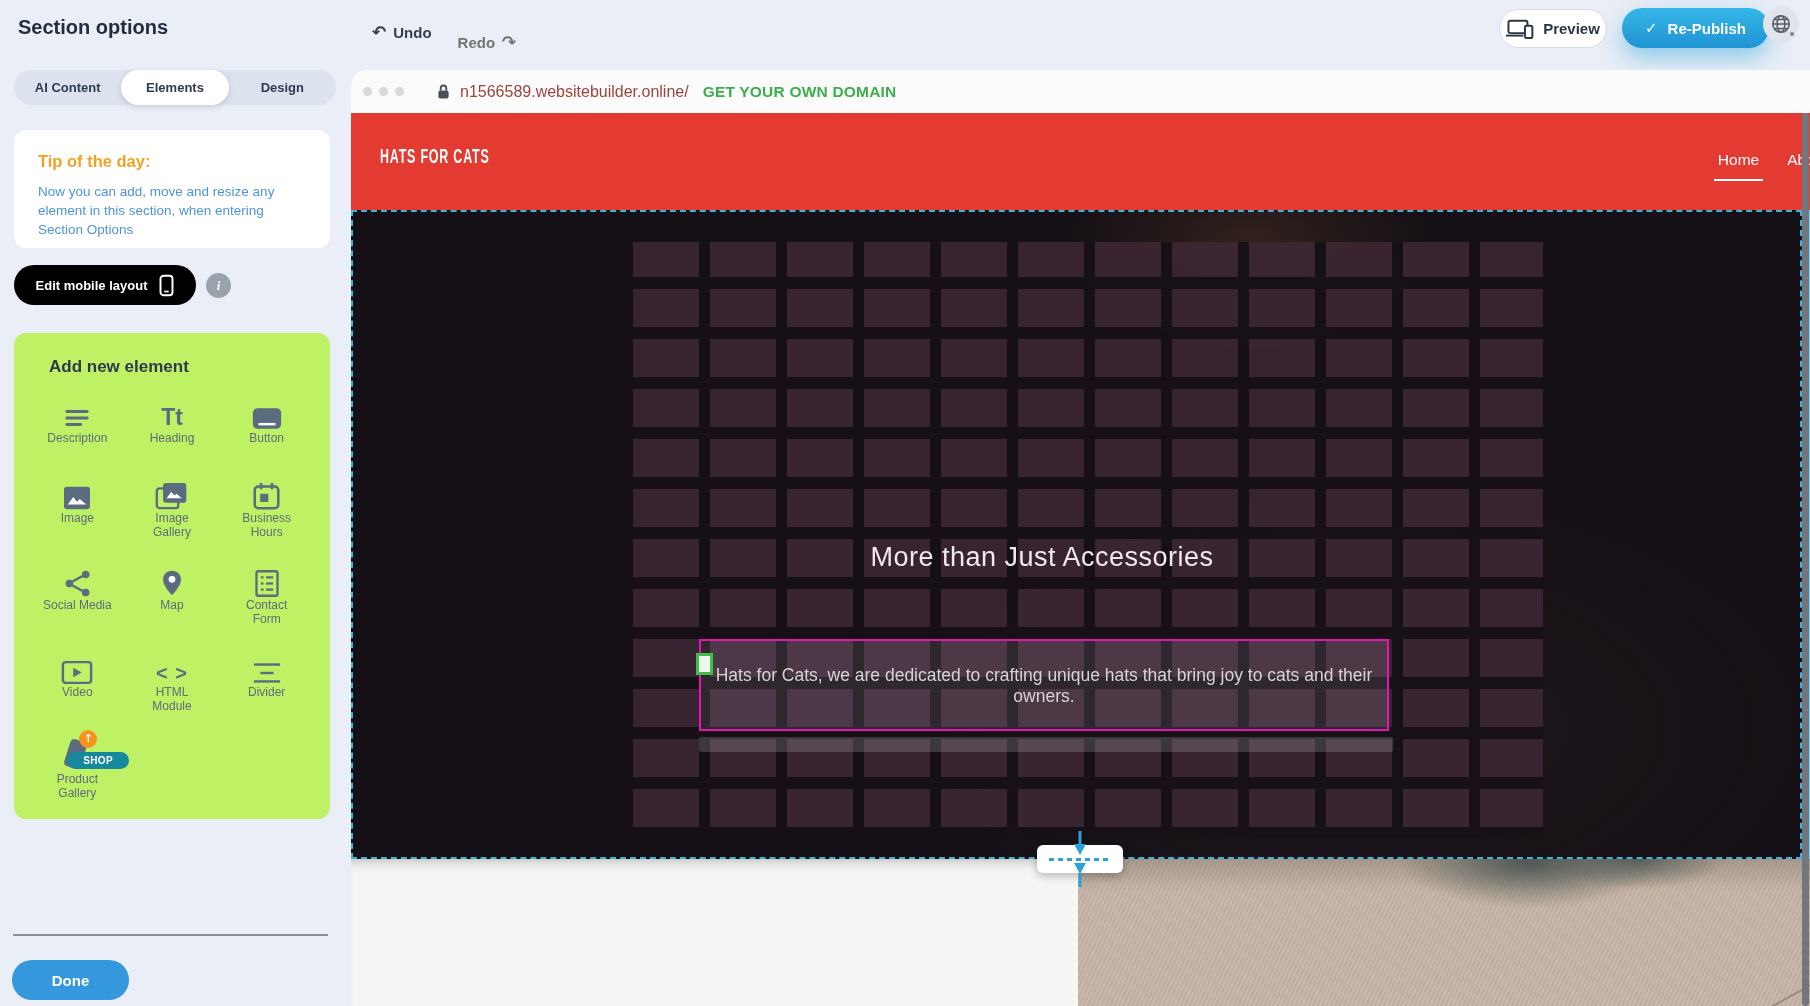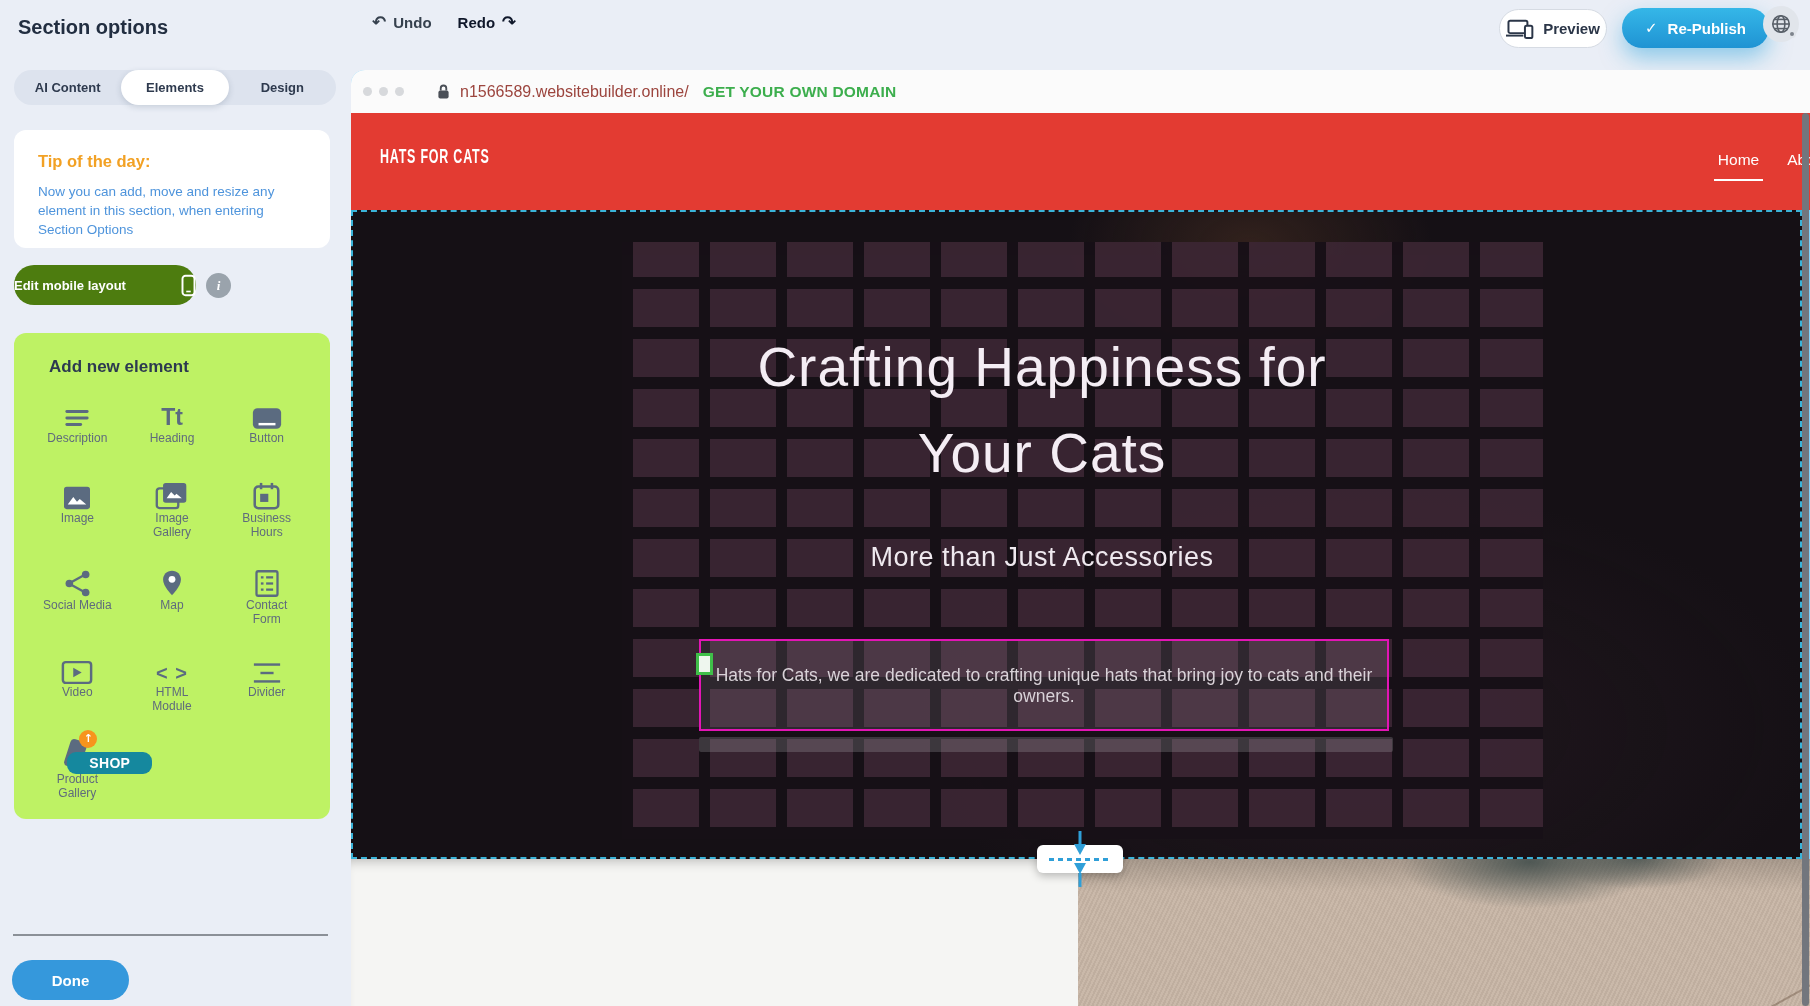--- a/index.html
+++ b/index.html
@@ -6,21 +6,21 @@
   html,body { background:#dfe3ea; }
   body { font-family:"Liberation Sans", sans-serif; }
   #app { position:relative; width:1810px; height:1006px; background:#eaeef6; overflow:hidden; }
 
   
   .page-title { position:absolute; left:18px; top:16px; font-size:20px; font-weight:700; color:#222e41; }
   .undo-redo { position:absolute; left:372px; top:14px; display:flex; align-items:center; gap:26px; }
   .ur-btn { display:flex; align-items:center; gap:7px; background:none; border:none; font-family:inherit; font-size:15px; cursor:pointer; }
   .ur-btn .glyph { font-family:"DejaVu Sans", sans-serif; font-size:17px; line-height:1; }
   .undo-btn { color:#36414e; font-weight:700; }
-  .redo-btn { color:#0f172a; font-weight:600; }
+  .redo-btn { color:#737373; font-weight:600;margin-top:20px; }
   .preview-btn { position:absolute; left:1499px; top:9px; width:108px; height:39px; border-radius:20px;
     background:#fff; border:1px solid #d6dbe3; display:flex; align-items:center; justify-content:center; gap:9px;
     font-family:inherit; font-size:15px; font-weight:700; color:#2b3648; cursor:pointer; }
   .republish-btn { position:absolute; left:1622px; top:8px; width:147px; height:40px; border:none; border-radius:21px;
     background:linear-gradient(180deg,#35b7e8,#1f93d3); box-shadow:0 10px 22px rgba(47,165,222,.5);
     display:flex; align-items:center; justify-content:center; gap:10px; font-family:inherit; font-size:15px; font-weight:700; color:#fff; cursor:pointer; }
   .republish-btn .glyph { font-family:"DejaVu Sans", sans-serif; font-size:15px; }
   .globe-btn { position:absolute; left:1763px; top:6px; width:36px; height:36px; border-radius:50%; background:#e1e5eb; border:none; cursor:pointer;
     display:flex; align-items:center; justify-content:center; }
   .globe-dot { position:absolute; right:3px; bottom:4px; width:8px; height:8px; border-radius:50%; background:#7d838c; border:2px solid #e1e5eb; }
@@ -30,36 +30,36 @@
     display:flex; align-items:center; }
   .tab { flex:1; height:35px; display:flex; align-items:center; justify-content:center; border:none; background:none;
     font-family:inherit; font-size:13px; font-weight:700; color:#2e3a4e; cursor:pointer; border-radius:18px; }
   .tab.active { background:#fff; box-shadow:0 2px 6px rgba(40,60,90,.18); }
 
   .tip-card { position:absolute; left:14px; top:130px; width:316px; height:118px; background:#fff; border-radius:12px; }
   .tip-title { position:absolute; left:24px; top:22px; font-size:16.5px; font-weight:700; color:#f2a124; }
   .tip-body { position:absolute; left:24px; top:52px; width:264px; font-size:13.5px; line-height:19px; color:#4e94dc; }
 
   .edit-mobile-btn { position:absolute; left:14px; top:265px; width:182px; height:40px; border:none; border-radius:21px;
-    background:#4d7c0f; display:flex; align-items:center; justify-content:space-between; gap:12px;
+    background:#000000; display:flex; align-items:center; justify-content:center; gap:12px;
     font-family:inherit; font-size:13px; font-weight:700; color:#fff; cursor:pointer; }
   .info-btn { position:absolute; left:206px; top:273px; width:25px; height:25px; border:none; border-radius:50%;
     background:#9aa3ac; color:#fff; font-size:13px; font-weight:700; font-family:"Liberation Serif", serif; font-style:italic; cursor:pointer; }
 
   .add-card { position:absolute; left:14px; top:333px; width:316px; height:486px; background:#bef264; border-radius:12px; }
   .add-title { position:absolute; left:35px; top:24px; font-size:17px; font-weight:600; color:#2c3950; }
   .el-grid { position:absolute; left:16px; top:62px; width:284px; display:grid; grid-template-columns:repeat(3,1fr); row-gap:23px; }
   .el-item { display:flex; flex-direction:column; align-items:center; cursor:pointer; min-height:57px; }
   .el-ico { height:36px; display:flex; align-items:flex-end; justify-content:center; }
   .el-label { margin-top:0; font-size:12px; line-height:14px; color:#5f6b7d; text-align:center; max-width:72px; }
   .glyph-ico { color:#5b6b80; font-weight:700; }
   .pg-wrap { position:relative; width:40px; height:36px; }
   .pg-phone { position:absolute; left:10px; top:4px; width:17px; height:28px; background:#5b6b80; border-radius:4px; transform:rotate(18deg); }
-  .pg-shop { position:absolute; left:10px; top:16px; background:#15889e; color:#fff; font-size:14px; font-weight:700;
-    padding:3px 22px; border-radius:9px; letter-spacing:.3px; }
+  .pg-shop { position:absolute; left:10px; top:16px; background:#15889e; color:#fff; font-size:10px; font-weight:700;
+    padding:3px 16px; border-radius:9px; letter-spacing:.3px; }
   .pg-up { position:absolute; left:22px; top:-6px; width:18px; height:18px; border-radius:50%; background:#f7941d; color:#fff;
     font-size:11px; font-weight:700; text-align:center; line-height:18px; font-family:"DejaVu Sans", sans-serif; }
 
   .side-divider { position:absolute; left:13px; top:934px; width:315px; height:0; border-top:2px solid #8b9097; }
   .done-btn { position:absolute; left:12px; top:960px; width:117px; height:40px; border:none; border-radius:21px;
     background:#3598dc; color:#fff; font-family:inherit; font-size:15px; font-weight:700; cursor:pointer; }
 
   
   .browser { position:absolute; left:351px; top:70px; width:1709px; height:936px; background:#7dd3fc; border-radius:14px 14px 0 0; overflow:hidden; }
   .chrome { position:absolute; left:0; top:0; right:0; height:43px; background:#fbfbfb; display:flex; align-items:center; padding-left:12px; }
@@ -365,24 +365,20 @@
         <span class="nav-item active">Home</span>
         <span class="nav-item">About Us</span>
         <span class="nav-item">Contact us</span>
         <span class="nav-item nav-more">...</span>
       </div>
     </div>
 
     <div class="hero">
       <div class="tile-grid"></div>
 
-      <div class="hero-text hero-h1">
-        <div>Crafting Happiness for</div>
-        <div>Your Cats</div>
-      </div>
 
       <div class="hero-text hero-sub">More than Just Accessories</div>
 
       <div class="desc-box">
         <span class="drag-handle-green"></span>
         <div class="desc-text">
           <div>Hats for Cats, we are dedicated to crafting unique hats that bring joy to cats and their owners.</div>
         </div>
       </div>
       <div class="ghost-bar"></div>

